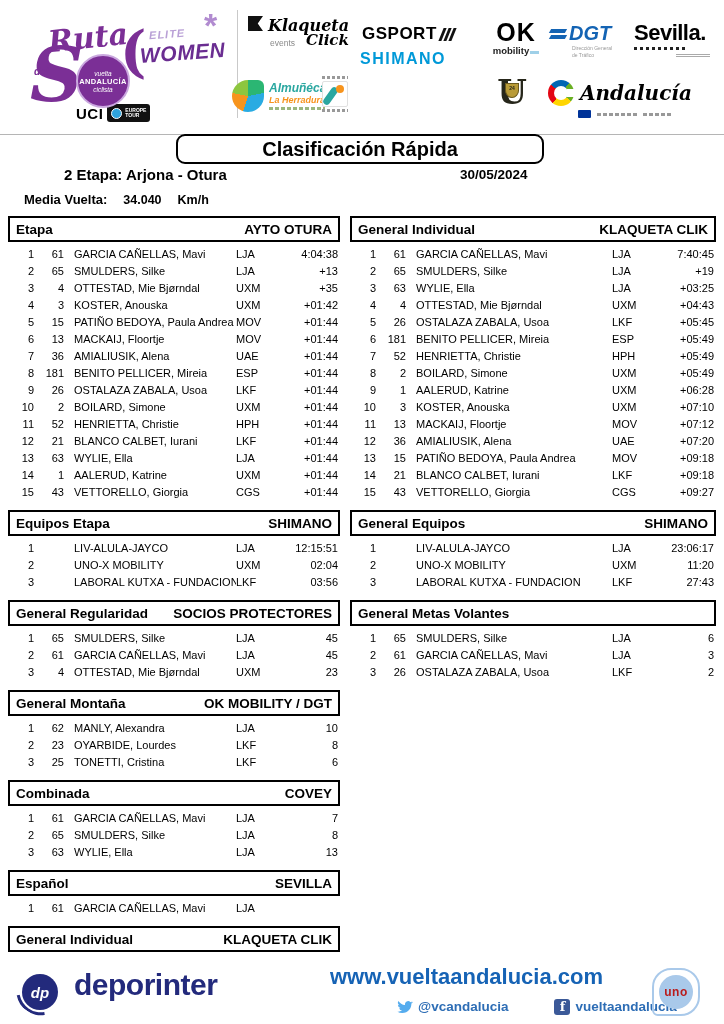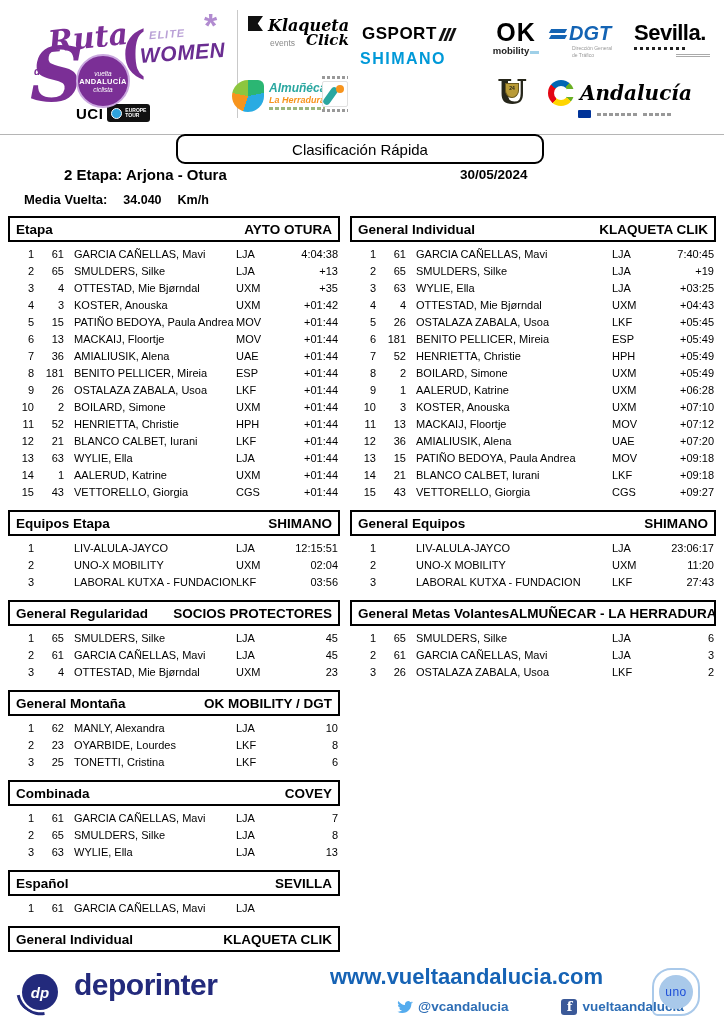--- a/index.html
+++ b/index.html
@@ -103,21 +103,21 @@
   .and-c::after{content:"";position:absolute;left:6px;top:6px;width:14px;height:14px;border-radius:50%;background:#fff}
   .and-c::before{content:"";position:absolute;right:-1px;top:9px;width:8px;height:8px;background:#fff}
   .and-text{font-family:"DejaVu Serif",serif;font-style:italic;font-size:20px;font-weight:bold}
   .and-sub{display:flex;gap:6px;align-items:center;margin:4px 0 0 30px}
   .and-eu{width:13px;height:8px;background:#003399;border-radius:1px}
   .and-sub i{display:block;height:3px;background:repeating-linear-gradient(90deg,#999 0 4px,transparent 4px 6px)}
 
   
   .title-box{position:absolute;left:176px;top:134px;width:368px;height:30px;background:#fff;
              border:2px solid #000;border-radius:9px;display:flex;align-items:center;justify-content:center}
-  .title-box span{font-size:15px;font-weight:normal}
+  .title-box span{font-size:20px;font-weight:bold}
   .stage-label{position:absolute;left:64px;top:166px;font-size:15px;font-weight:bold}
   .stage-date{position:absolute;left:460px;top:167px;font-size:13.5px;font-weight:bold}
   .media-row{position:absolute;left:24px;top:192px;display:flex;align-items:baseline;gap:16px}
   .media-label{font-size:13px;font-weight:bold}
   .media-value{font-size:12.5px;font-weight:bold}
   .media-unit{font-size:12.5px;font-weight:bold}
 
   
   .tables{position:absolute;left:8px;top:216px;width:708px;display:flex;gap:10px}
   .col{display:flex;flex-direction:column;gap:10px}
@@ -138,32 +138,32 @@
   
   .footer{position:absolute;left:0;top:960px;width:623px;height:64px}
   .dp-logo{position:absolute;left:18px;top:10px;width:46px;height:44px}
   .dp-circle{position:absolute;left:4px;top:4px;width:36px;height:36px;border-radius:50%;
              background:#232a7c;display:flex;align-items:center;justify-content:center}
   .dp-circle span{color:#fff;font-size:15px;font-weight:bold;font-style:italic}
   .dp-arc{position:absolute;left:-2px;top:-1px;width:48px;height:46px;border:3px solid #232a7c;
           border-radius:50%;border-color:transparent transparent #232a7c transparent;transform:rotate(35deg)}
   .dp-name{position:absolute;left:74px;top:8px;font-size:30px;font-weight:bold;color:#232a7c;letter-spacing:-.5px}
   .website{position:absolute;left:330px;top:4px;font-size:22px;font-weight:800;color:#1663b5}
-  .social-row{position:absolute;left:396px;top:38px;display:flex;align-items:center;gap:17px}
+  .social-row{position:absolute;left:396px;top:38px;display:flex;align-items:center;gap:10px}
   .tw-handle,.fb-handle{font-size:13.5px;font-weight:bold;color:#2d6db5}
   .fb-group{display:flex;align-items:center;gap:5px;margin-left:36px}
   .tw-group{display:flex;align-items:center;gap:5px}
   .fb-icon{width:16px;height:16px;background:#3b5998;border-radius:3px;color:#fff;
            display:flex;align-items:flex-end;justify-content:center;
            font-family:"DejaVu Serif",serif;font-size:13px;font-weight:bold;line-height:1.1}
   .uno-badge{position:absolute;left:652px;top:8px;width:48px;height:48px;border:2.5px solid #a9c9ea;
              border-radius:40% 40% 40% 12%;display:flex;align-items:center;justify-content:center;
              transform:rotate(0deg)}
-  .uno-inner{width:34px;height:34px;border-radius:50%;background:#a9c9ea;color:#1d4ed8;
-             display:flex;align-items:center;justify-content:center;font-size:12px;font-weight:normal;
+  .uno-inner{width:34px;height:34px;border-radius:50%;background:#a9c9ea;color:#b91c1c;
+             display:flex;align-items:center;justify-content:center;font-size:12px;font-weight:bold;
              letter-spacing:.5px}
 </style>
 </head>
 <body>
 
 <div class="header">
 
   <div class="event-logo">
     <span class="swirl-s">S</span>
     <span class="ruta-text">Ruta</span>
@@ -676,21 +676,20 @@
             <span class="c-bib"></span>
             <span class="c-name">LABORAL KUTXA - FUNDACION</span>
             <span class="c-team">LKF</span>
             <span class="c-result">27:43</span>
           </div>
         </div>
       </section>
       <section class="table-block">
         <div class="t-head">
           <span class="t-title">General Metas Volantes</span>
-          <span class="t-sponsor">ALMUÑECAR - LA HERRADURA</span>
         </div>
         <div class="t-body">
           <div class="t-row">
             <span class="c-pos">1</span>
             <span class="c-bib">65</span>
             <span class="c-name">SMULDERS, Silke</span>
             <span class="c-team">LJA</span>
             <span class="c-result">6</span>
           </div>
           <div class="t-row">

